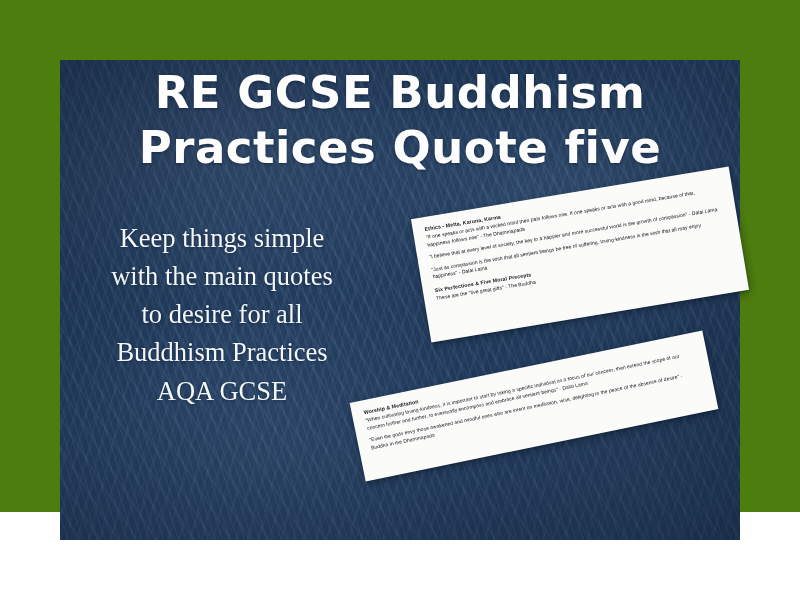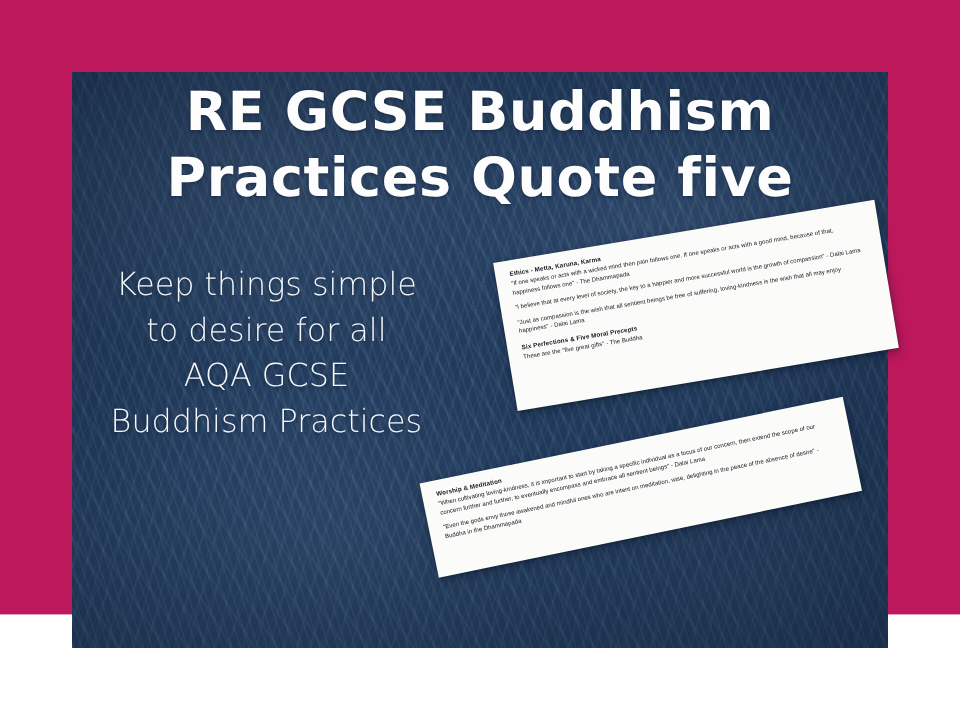--- a/index.html
+++ b/index.html
@@ -8,21 +8,21 @@
   html, body {
     width:800px; height:600px;
     overflow:hidden;
     font-family:"Liberation Sans", sans-serif;
   }
 
   
   .poster {
     position:relative;
     width:800px; height:512px;
-    background:#be185d;
+    background:#4d7c0f;
   }
 
   
   .chalkboard {
     position:absolute;
     left:60px; top:60px;
     width:680px; height:480px;
     background:#223c5e;
     overflow:hidden;
   }
@@ -93,21 +93,21 @@
     width:320px;
     text-align:center;
     color:#f4f7fa;
     font-family:"DejaVu Sans", sans-serif;
     font-size:26.5px;
     font-weight:300;
     line-height:1.44;
     text-shadow:0 1px 3px rgba(10,22,42,0.5);
     z-index:6;
   }
-  .bodycopy .bc-line { display:block; white-space:nowrap; }
+  .bodycopy .bc-line { display:block; white-space:nowrap;font-family:Liberation Serif, serif; }
 
   
   .card {
     position:absolute;
     background:#fbfbfa;
     box-shadow:0 3px 9px rgba(5,14,30,0.42), 0 1px 2px rgba(5,14,30,0.30);
     z-index:5;
     overflow:hidden;
   }
   .card-inner {
@@ -163,23 +163,24 @@
     <div class="chalk-tex t4"></div>
   </div>
 
   <div class="headline">
     <span class="hl-line">RE GCSE Buddhism</span>
     <span class="hl-line">Practices Quote five</span>
   </div>
 
   <div class="bodycopy">
     <span class="bc-line">Keep things simple</span>
+    <span class="bc-line">with the main quotes</span>
     <span class="bc-line">to desire for all</span>
+    <span class="bc-line">Buddhism Practices</span>
     <span class="bc-line">AQA GCSE</span>
-    <span class="bc-line">Buddhism Practices</span>
   </div>
 
   <div class="card" id="card-ethics">
     <div class="card-inner">
       <div class="qheading">Ethics - Metta, Karuna, Karma</div>
       <div class="qtext">"If one speaks or acts with a wicked mind then pain follows one. If one speaks or acts with a good mind, because of that, happiness follows one" - The Dhammapada</div>
       <div class="qtext">"I believe that at every level of society, the key to a happier and more successful world is the growth of compassion" - Dalai Lama</div>
       <div class="qtext">"Just as compassion is the wish that all sentient beings be free of suffering, loving-kindness is the wish that all may enjoy happiness" - Dalai Lama</div>
       <div class="qheading qgap">Six Perfections &amp; Five Moral Precepts</div>
       <div class="qtext">These are the "five great gifts" - The Buddha</div>

